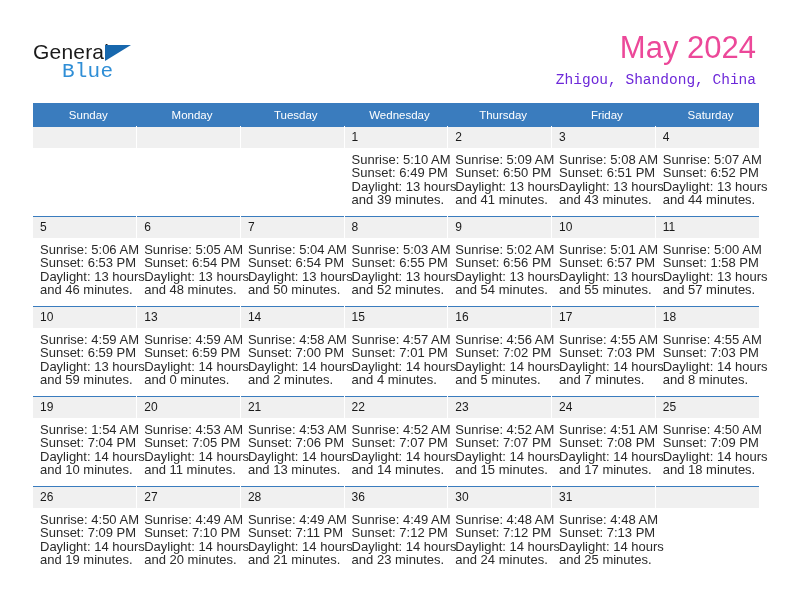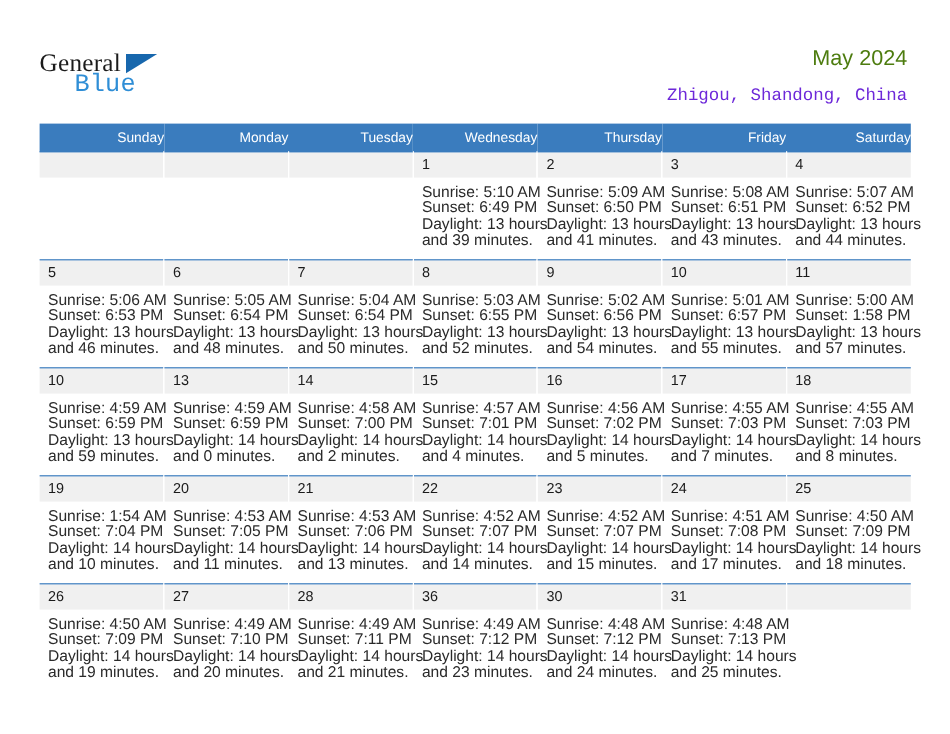--- a/index.html
+++ b/index.html
@@ -36,21 +36,21 @@
     width: 130px;
     height: 46px;
   }
   .logo-general {
     position: absolute;
     left: 0;
     top: 0;
     font-size: 21px;
     letter-spacing: 0.2px;
     color: #1b1b1b;
-    font-family: Liberation Serif, serif;
+    font-family: Liberation Sans, sans-serif;
   }
   .logo-tri {
     position: absolute;
     left: 72px;
     top: 5px;
     width: 0;
     height: 0;
     border-left: 26px solid #1767ad;
     border-bottom: 16px solid transparent;
   }
@@ -63,22 +63,22 @@
     letter-spacing: 0.2px;
     font-family: Liberation Mono, monospace;
   }
   .title-block {
     position: absolute;
     right: 36px;
     top: 32px;
     text-align: right;
   }
   .cal-title {
-    font-size: 18px;
-    color: #4d7c0f;
+    font-size: 31px;
+    color: #ec4899;
     line-height: 32px;
     font-weight: normal;
   }
   .cal-subtitle {
     font-size: 14.5px;
     color: #6d28d9;
     line-height: 20px;
     margin-top: 6px;
     font-family: Liberation Mono, monospace;
   }
@@ -95,21 +95,21 @@
     table-layout: fixed;
     width: 726px;
   }
   table.cal col { width: 103.71px; }
 
   thead th {
     background: #3a7cbe;
     color: #ffffff;
     font-size: 11.5px;
     font-weight: normal;
-    text-align: right;
+    text-align: center;
     padding: 5px 0 5px 7px;
     height: 13px;
     border: none;
   }
 
   tbody tr.week td {
     vertical-align: top;
     padding: 0;
     border-top: 1px solid #3a7cbe;
     border-right: 1px solid #ffffff;

